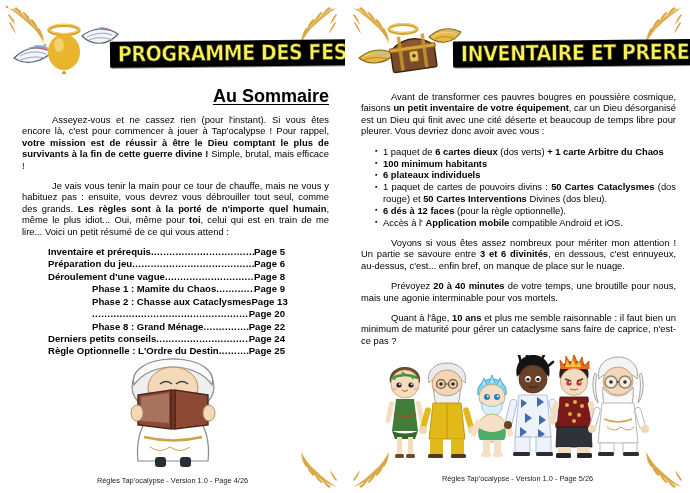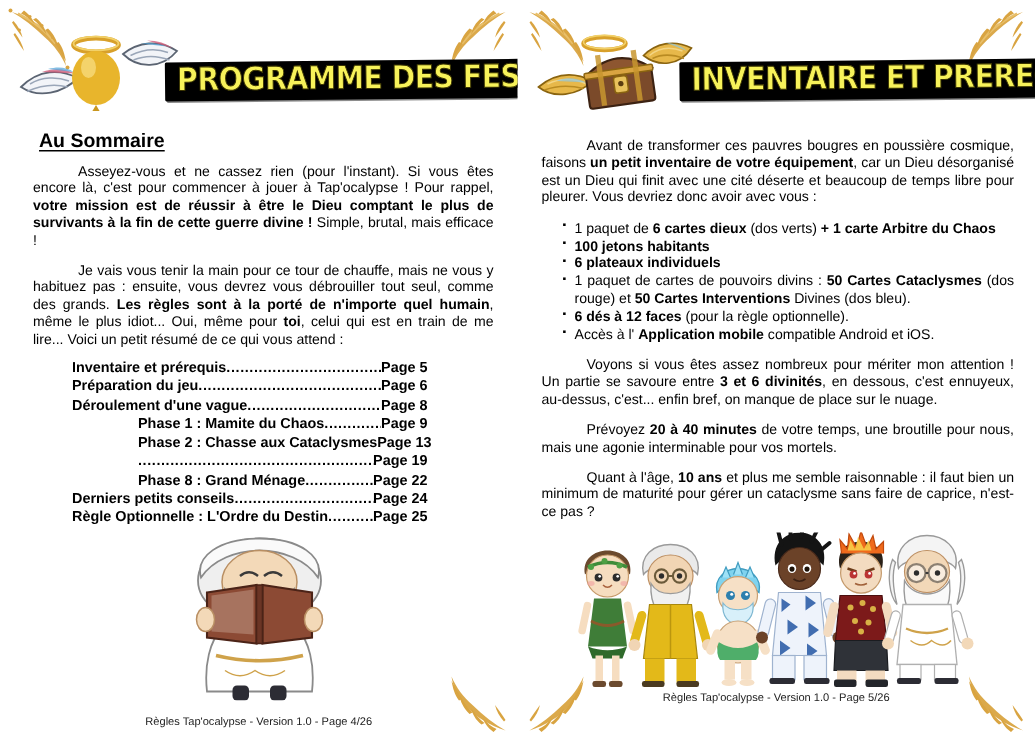--- a/index.html
+++ b/index.html
@@ -49,23 +49,24 @@
     display:block;
   }
   .banner.right{left:108px;}
 
   
   .body{padding:0 18px;}
   .page.left .body{padding:0 16px 0 22px;}
   .page.right .body{padding:0 14px 0 16px;}
 
   h2.sectitle{
-    font-size:13px;font-weight:bold;margin:4px 0 7px 4px;
+    font-size:18px;font-weight:bold;margin:4px 0 7px 4px;
     text-decoration:underline;text-underline-offset:2px;
     font-family:"Liberation Sans",sans-serif;
+    text-align:right;
   }
   p.para{
     font-size:9.4px;line-height:11.4px;
     text-align:justify;
     text-indent:30px;
     margin:0 0 9px 0;
   }
   p.para b{font-weight:bold;}
 
   
@@ -104,21 +105,21 @@
 
   
   .art{position:absolute;bottom:26px;left:0;width:100%;height:112px;}
   .art svg{display:block;width:100%;height:100%;}
 
   
   .footer{
     position:absolute;bottom:8px;left:0;width:100%;
     text-align:center;font-size:7.4px;color:#222;
   }
-  .page.right .footer{bottom:24px;}
+  .page.right .footer{bottom:10px;}
 </style>
 </head>
 <body>
 
 <div class="spread">
 
   <div class="page left">
 
     <span class="orn tl">
       <svg viewBox="0 0 54 44">
@@ -233,21 +234,21 @@
           <span class="dots">........................................................................</span>
           <span class="pg">Page 9</span>
         </li>
         <li class="lvl1">
           <span class="lbl">Phase 2 : Chasse aux Cataclysmes</span>
           <span class="dots">........................................................................</span>
           <span class="pg">Page 13</span>
         </li>
         <li class="lvl1">
           <span class="dots">........................................................................</span>
-          <span class="pg">Page 19</span>
+          <span class="pg">Page 20</span>
         </li>
         <li class="lvl1">
           <span class="lbl">Phase 8 : Grand Ménage</span>
           <span class="dots">........................................................................</span>
           <span class="pg">Page 22</span>
         </li>
         <li class="lvl0">
           <span class="lbl">Derniers petits conseils</span>
           <span class="dots">........................................................................</span>
           <span class="pg">Page 24</span>
@@ -388,21 +389,21 @@
       </div>
     </div>
 
     <div class="body">
       <p class="para" style="margin-top:9px;">
         Avant de transformer ces pauvres bougres en poussière cosmique, faisons <b>un petit inventaire de votre équipement</b>, car un Dieu désorganisé est un Dieu qui finit avec une cité déserte et beaucoup de temps libre pour pleurer. Vous devriez donc avoir avec vous :
       </p>
 
       <ul class="kit">
         <li>1 paquet de <b>6 cartes dieux</b> (dos verts) <b>+ 1 carte Arbitre du Chaos</b></li>
-        <li><b>100 jetons habitants</b></li>
+        <li><b>100 minimum habitants</b></li>
         <li><b>6 plateaux individuels</b></li>
         <li>1 paquet de cartes de pouvoirs divins : <b>50 Cartes Cataclysmes</b> (dos rouge) et <b>50 Cartes Interventions</b> Divines (dos bleu).</li>
         <li><b>6 dés à 12 faces</b> (pour la règle optionnelle).</li>
         <li>Accès à l' <b>Application mobile</b> compatible Android et iOS.</li>
       </ul>
 
       <p class="para">
         Voyons si vous êtes assez nombreux pour mériter mon attention ! Un partie se savoure entre <b>3 et 6 divinités</b>, en dessous, c'est ennuyeux, au-dessus, c'est... enfin bref, on manque de place sur le nuage.
       </p>
 

